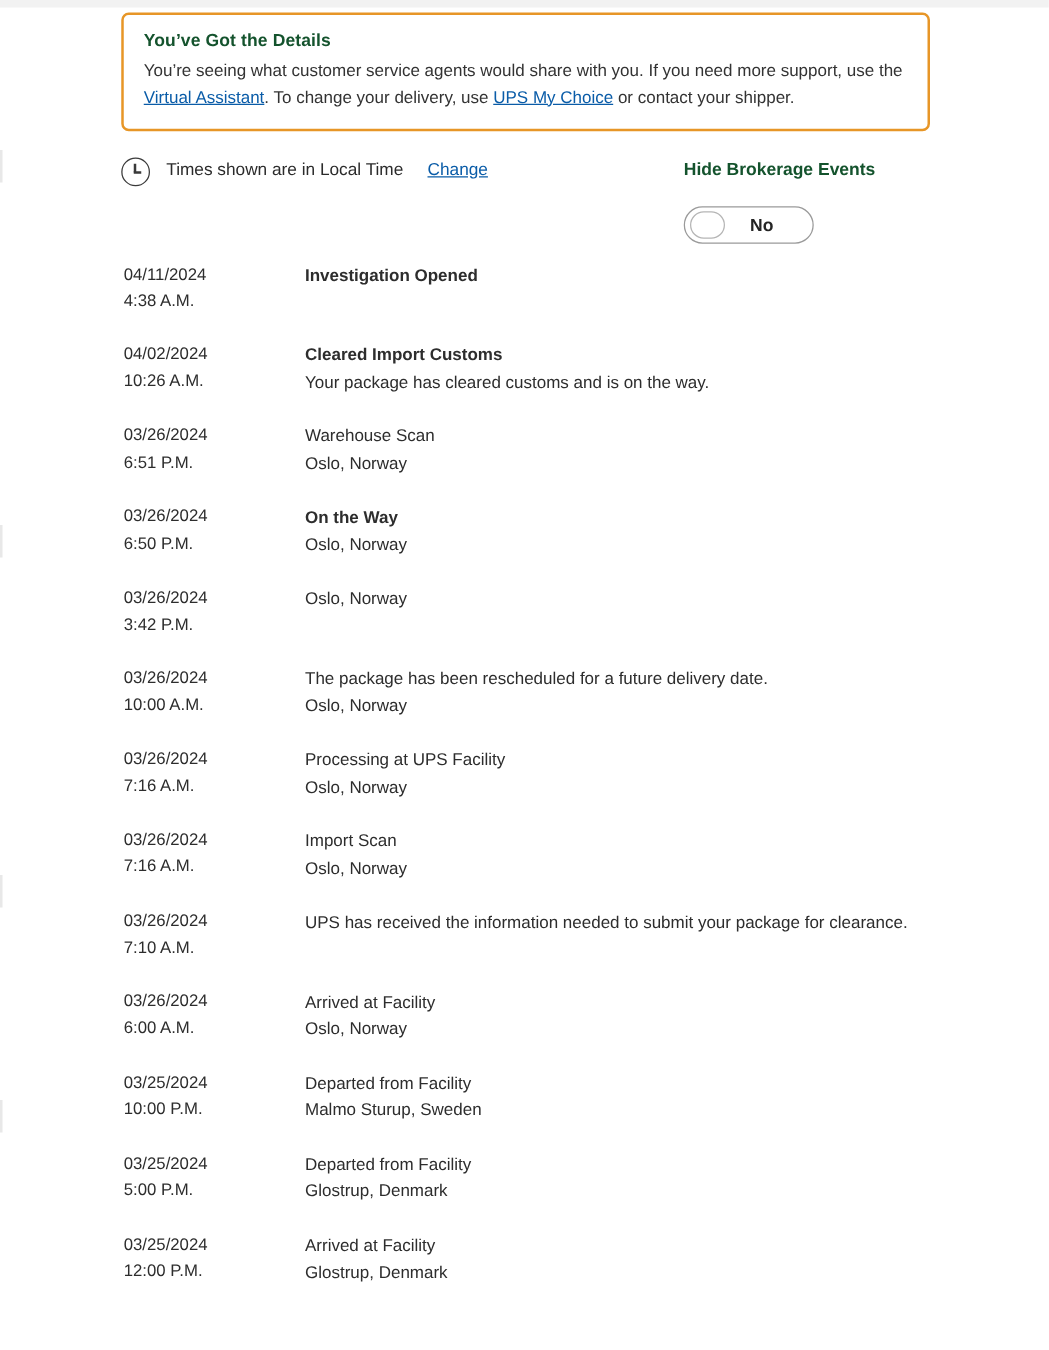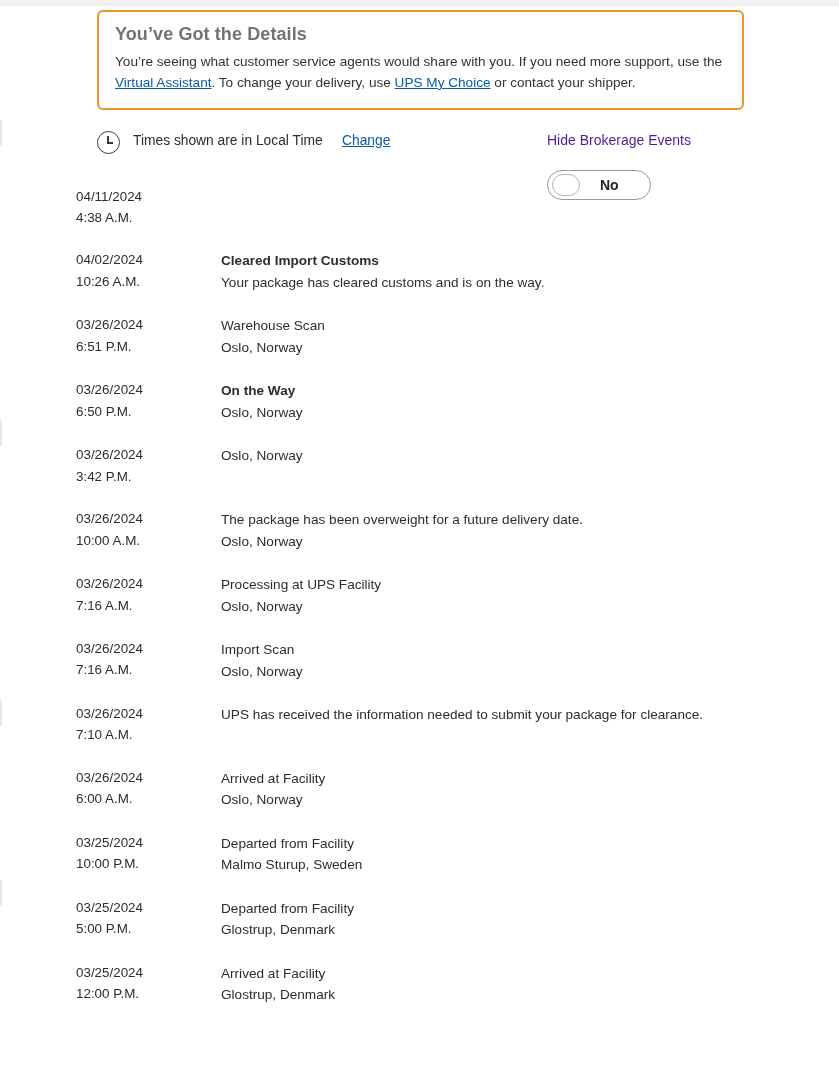--- a/index.html
+++ b/index.html
@@ -52,23 +52,23 @@
 
   
   .alert-box {
     margin: 4px 95px 0 97px;
     border: 2px solid #e79627;
     border-radius: 6px;
     padding: 12px 16px 14px 16px;
     background: #ffffff;
   }
   .alert-title {
-    font-size: 18px;
+    font-size: 14px;
     font-weight: bold;
-    color: #737373;
+    color: #14532d;
     margin-bottom: 7px;
     letter-spacing: .1px;
   }
   .alert-body {
     font-size: 13.6px;
     color: #333333;
     line-height: 1.53;
   }
   .alert-body a {
     color: #0a5ca8;
@@ -118,22 +118,22 @@
     font-size: 13.8px;
     color: #0a5ca8;
     text-decoration: underline;
     cursor: pointer;
   }
   .brokerage-label {
     position: absolute;
     left: 547px;
     top: 2px;
     font-size: 14px;
-    font-weight: normal;
-    color: #4c1d95;
+    font-weight: bold;
+    color: #14532d;
   }
   .toggle {
     position: absolute;
     left: 547px;
     top: 40px;
     width: 104px;
     height: 30px;
     border: 1.5px solid #9a9a9a;
     border-radius: 16px;
     background: #ffffff;
@@ -151,21 +151,22 @@
   }
   .toggle-text {
     font-size: 14px;
     font-weight: bold;
     color: #242424;
     margin-left: 20px;
   }
 
   
   .timeline {
-    padding-left: 76px;
+    margin-top: 28px;
+    padding-left: 99px;
   }
   .event {
     display: flex;
     margin-bottom: 21px;
   }
   .event-date {
     width: 145px;
     flex: 0 0 145px;
     font-size: 13.4px;
     color: #2d2d2d;
@@ -218,20 +219,21 @@
     </div>
 
     <div class="timeline">
 
       <div class="event">
         <div class="event-date">
           <span>04/11/2024</span>
           <span class="d2">4:38 A.M.</span>
         </div>
         <div class="event-info">
+          <div class="event-title bold">Investigation Opened</div>
         </div>
       </div>
 
       <div class="event">
         <div class="event-date">
           <span>04/02/2024</span>
           <span class="d2">10:26 A.M.</span>
         </div>
         <div class="event-info">
           <div class="event-title bold">Cleared Import Customs</div>
@@ -270,21 +272,21 @@
           <div class="event-loc">Oslo, Norway</div>
         </div>
       </div>
 
       <div class="event">
         <div class="event-date">
           <span>03/26/2024</span>
           <span class="d2">10:00 A.M.</span>
         </div>
         <div class="event-info">
-          <div class="event-title">The package has been overweight for a future delivery date.</div>
+          <div class="event-title">The package has been rescheduled for a future delivery date.</div>
           <div class="event-loc">Oslo, Norway</div>
         </div>
       </div>
 
       <div class="event">
         <div class="event-date">
           <span>03/26/2024</span>
           <span class="d2">7:16 A.M.</span>
         </div>
         <div class="event-info">

